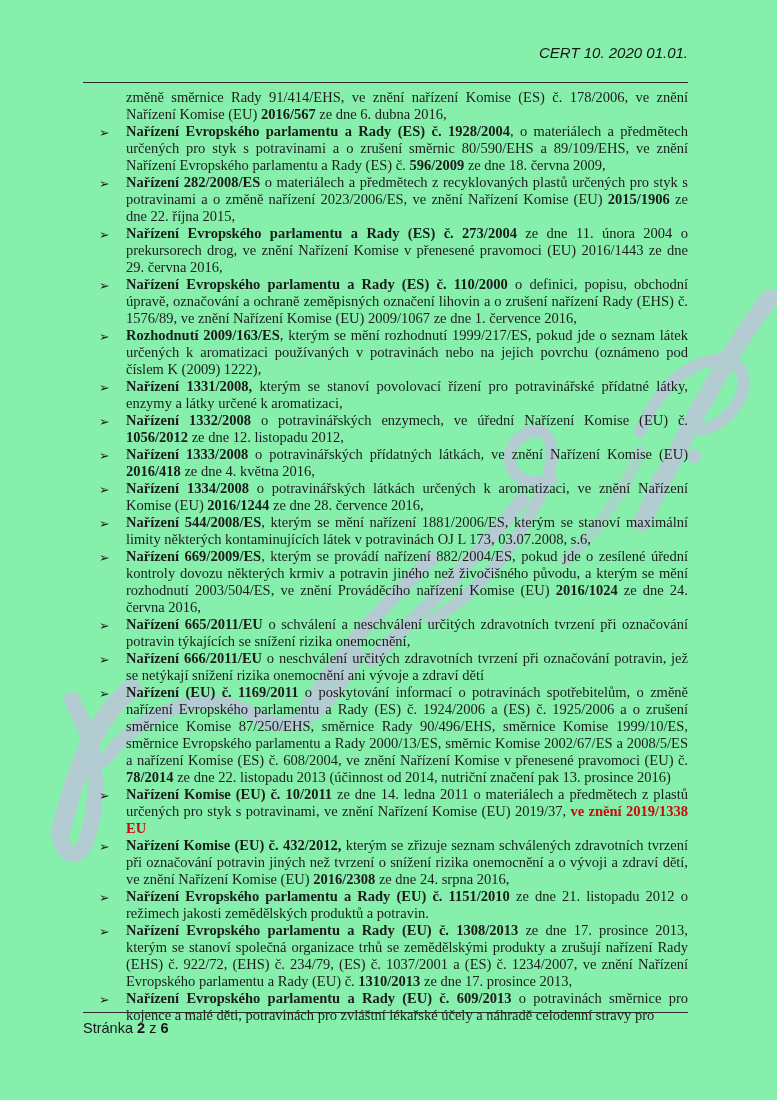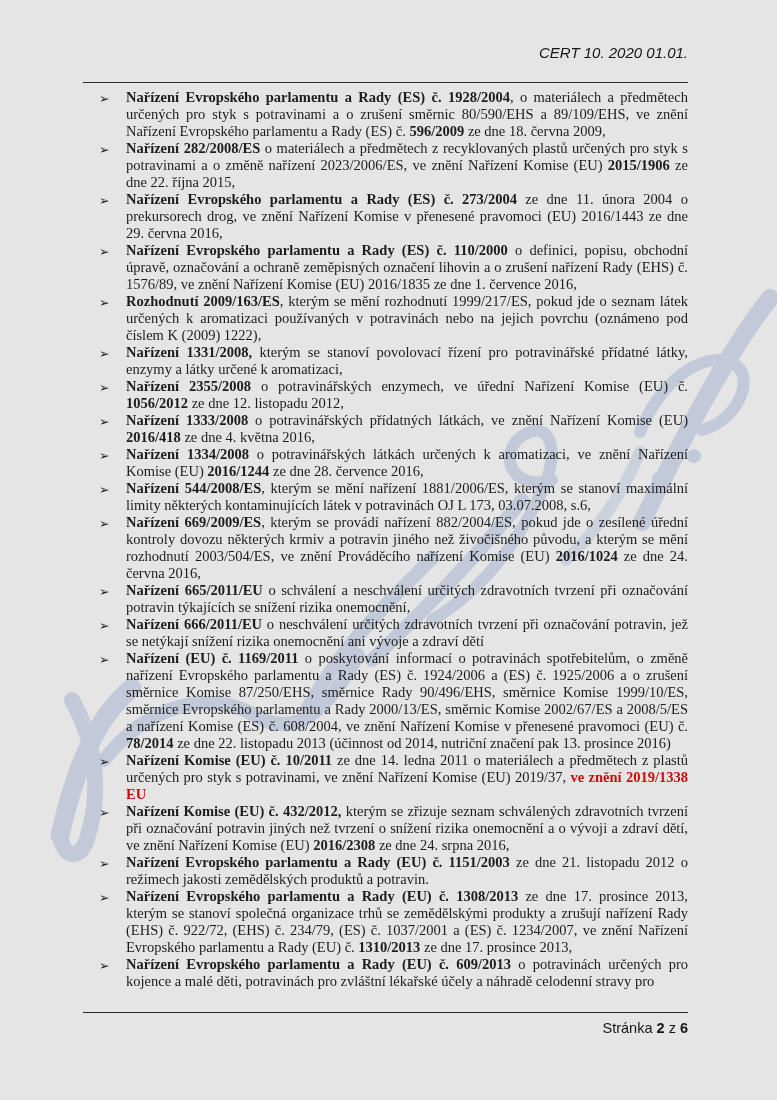--- a/index.html
+++ b/index.html
@@ -1,19 +1,19 @@
 <!DOCTYPE html>
 <html lang="cs"><head>
 <meta charset="utf-8">
 <style>
   html,body { margin:0; padding:0; background:#ffffff; }
   .page {
     position:relative;
     width:777px; height:1100px;
-    background:#e5e5e5;
+    background:#86efac;
     overflow:hidden;
     font-family:"Liberation Serif", serif;
     color:#1c1c1c;
   }
   
   .watermark {
     position:absolute; inset:0;
     z-index:0;
     pointer-events:none;
   }
@@ -47,21 +47,21 @@
   }
   .b { font-weight:bold; }
   .red { font-weight:bold; }
 
   .rule-bottom {
     position:absolute; top:1012px; left:83px; right:89px;
     border:none; border-top:1.3px solid #2b2b2b; margin:0;
   }
   .pagenum {
     position:absolute; top:1020px; left:83px; width:605px;
-    text-align:right;
+    text-align:left;
     font-family:"Liberation Sans", sans-serif;
     font-size:14.5px;
     color:#161616;
   }
   .pagenum .b { font-weight:bold; }
 </style>
 </head>
 <body>
 
 <div class="page">
@@ -83,40 +83,41 @@
   </svg>
 
   <div class="layer">
 
     <div class="header">
       <span>CERT 10. 2020 01.01.</span>
     </div>
     <hr class="rule-top">
 
     <div class="content">
+      <p class="intro" id="intro"><span>změně směrnice Rady 91/414/EHS, ve znění nařízení Komise (ES) č. 178/2006, ve znění Nařízení Komise (EU) </span><span class="b">2016/567</span><span> ze dne 6. dubna 2016,</span></p>
       <ul class="reg-list" id="reg-list">
           <li><span class="arrow">➢</span><span class="b">Nařízení Evropského parlamentu a Rady (ES) č. 1928/2004</span><span>, o materiálech a předmětech určených pro styk s potravinami a o zrušení směrnic 80/590/EHS a 89/109/EHS, ve znění Nařízení Evropského parlamentu a Rady (ES) č. </span><span class="b">596/2009</span><span> ze dne 18. června 2009,</span></li>
           <li><span class="arrow">➢</span><span class="b">Nařízení 282/2008/ES</span><span> o materiálech a předmětech z recyklovaných plastů určených pro styk s potravinami a o změně nařízení 2023/2006/ES, ve znění Nařízení Komise (EU) </span><span class="b">2015/1906</span><span> ze dne 22. října 2015,</span></li>
           <li><span class="arrow">➢</span><span class="b">Nařízení Evropského parlamentu a Rady (ES) č. 273/2004</span><span> ze dne 11. února 2004 o prekursorech drog, ve znění Nařízení Komise v přenesené pravomoci (EU) 2016/1443 ze dne 29. června 2016,</span></li>
-          <li><span class="arrow">➢</span><span class="b">Nařízení Evropského parlamentu a Rady (ES) č. 110/2000</span><span> o definici, popisu, obchodní úpravě, označování a ochraně zeměpisných označení lihovin a o zrušení nařízení Rady (EHS) č. 1576/89, ve znění Nařízení Komise (EU) 2016/1835 ze dne 1. července 2016,</span></li>
+          <li><span class="arrow">➢</span><span class="b">Nařízení Evropského parlamentu a Rady (ES) č. 110/2000</span><span> o definici, popisu, obchodní úpravě, označování a ochraně zeměpisných označení lihovin a o zrušení nařízení Rady (EHS) č. 1576/89, ve znění Nařízení Komise (EU) 2009/1067 ze dne 1. července 2016,</span></li>
           <li><span class="arrow">➢</span><span class="b">Rozhodnutí 2009/163/ES</span><span>, kterým se mění rozhodnutí 1999/217/ES, pokud jde o seznam látek určených k aromatizaci používaných v potravinách nebo na jejich povrchu (oznámeno pod číslem K (2009) 1222),</span></li>
           <li><span class="arrow">➢</span><span class="b">Nařízení 1331/2008,</span><span> kterým se stanoví povolovací řízení pro potravinářské přídatné látky, enzymy a látky určené k aromatizaci,</span></li>
-          <li><span class="arrow">➢</span><span class="b">Nařízení 2355/2008</span><span> o potravinářských enzymech, ve úřední Nařízení Komise (EU) č. </span><span class="b">1056/2012</span><span> ze dne 12. listopadu 2012,</span></li>
+          <li><span class="arrow">➢</span><span class="b">Nařízení 1332/2008</span><span> o potravinářských enzymech, ve úřední Nařízení Komise (EU) č. </span><span class="b">1056/2012</span><span> ze dne 12. listopadu 2012,</span></li>
           <li><span class="arrow">➢</span><span class="b">Nařízení 1333/2008</span><span> o potravinářských přídatných látkách, ve znění Nařízení Komise (EU) </span><span class="b">2016/418</span><span> ze dne 4. května 2016,</span></li>
           <li><span class="arrow">➢</span><span class="b">Nařízení 1334/2008</span><span> o potravinářských látkách určených k aromatizaci, ve znění Nařízení Komise (EU) </span><span class="b">2016/1244</span><span> ze dne 28. července 2016,</span></li>
           <li><span class="arrow">➢</span><span class="b">Nařízení 544/2008/ES</span><span>, kterým se mění nařízení 1881/2006/ES, kterým se stanoví maximální limity některých kontaminujících látek v potravinách OJ L 173, 03.07.2008, s.6,</span></li>
           <li><span class="arrow">➢</span><span class="b">Nařízení 669/2009/ES</span><span>, kterým se provádí nařízení 882/2004/ES, pokud jde o zesílené úřední kontroly dovozu některých krmiv a potravin jiného než živočišného původu, a kterým se mění rozhodnutí 2003/504/ES, ve znění Prováděcího nařízení Komise (EU) </span><span class="b">2016/1024</span><span> ze dne 24. června 2016,</span></li>
           <li><span class="arrow">➢</span><span class="b">Nařízení 665/2011/EU</span><span> o schválení a neschválení určitých zdravotních tvrzení při označování potravin týkajících se snížení rizika onemocnění,</span></li>
           <li><span class="arrow">➢</span><span class="b">Nařízení 666/2011/EU</span><span> o neschválení určitých zdravotních tvrzení při označování potravin, jež se netýkají snížení rizika onemocnění ani vývoje a zdraví dětí</span></li>
           <li><span class="arrow">➢</span><span class="b">Nařízení (EU) č. 1169/2011</span><span>  o poskytování informací o potravinách spotřebitelům, o změně nařízení Evropského parlamentu a Rady (ES) č. 1924/2006 a (ES) č. 1925/2006 a o zrušení směrnice Komise 87/250/EHS, směrnice Rady 90/496/EHS, směrnice Komise 1999/10/ES, směrnice Evropského parlamentu a Rady 2000/13/ES, směrnic Komise 2002/67/ES a 2008/5/ES a nařízení Komise (ES) č. 608/2004, ve znění Nařízení Komise v přenesené pravomoci (EU) č. </span><span class="b">78/2014</span><span> ze dne 22. listopadu 2013 (účinnost od 2014, nutriční značení pak 13. prosince 2016)</span></li>
           <li><span class="arrow">➢</span><span class="b">Nařízení Komise (EU) č. 10/2011</span><span> ze dne 14. ledna 2011 o materiálech a předmětech z plastů určených pro styk s potravinami, ve znění Nařízení Komise (EU) 2019/37, </span><span class="b red" style="color: rgb(201, 11, 11);">ve znění 2019/1338 EU</span></li>
           <li><span class="arrow">➢</span><span class="b">Nařízení Komise (EU) č. 432/2012,</span><span> kterým se zřizuje seznam schválených zdravotních tvrzení při označování potravin jiných než tvrzení o snížení rizika onemocnění a o vývoji a zdraví dětí, ve znění Nařízení Komise (EU) </span><span class="b">2016/2308</span><span> ze dne 24. srpna 2016,</span></li>
-          <li><span class="arrow">➢</span><span class="b">Nařízení Evropského parlamentu a Rady (EU) č. 1151/2003</span><span> ze dne 21. listopadu 2012 o režimech jakosti zemědělských produktů a potravin.</span></li>
+          <li><span class="arrow">➢</span><span class="b">Nařízení Evropského parlamentu a Rady (EU) č. 1151/2010</span><span> ze dne 21. listopadu 2012 o režimech jakosti zemědělských produktů a potravin.</span></li>
           <li><span class="arrow">➢</span><span class="b">Nařízení Evropského parlamentu a Rady (EU) č. 1308/2013</span><span> ze dne 17. prosince 2013, kterým se stanoví společná organizace trhů se zemědělskými produkty a zrušují nařízení Rady (EHS) č. 922/72, (EHS) č. 234/79, (ES) č. 1037/2001 a (ES) č. 1234/2007, ve znění Nařízení Evropského parlamentu a Rady (EU) č. </span><span class="b">1310/2013</span><span> ze dne 17. prosince 2013,</span></li>
-          <li><span class="arrow">➢</span><span class="b">Nařízení Evropského parlamentu a Rady (EU) č. 609/2013</span><span> o potravinách určených pro kojence a malé děti, potravinách pro zvláštní lékařské účely a náhradě celodenní stravy pro</span></li>
+          <li><span class="arrow">➢</span><span class="b">Nařízení Evropského parlamentu a Rady (EU) č. 609/2013</span><span> o potravinách směrnice pro kojence a malé děti, potravinách pro zvláštní lékařské účely a náhradě celodenní stravy pro</span></li>
         </ul>
     </div>
 
     <hr class="rule-bottom">
     <div class="pagenum">
       <span>Stránka</span>
       <span class="b">2</span>
       <span>z</span>
       <span class="b">6</span>
     </div>

